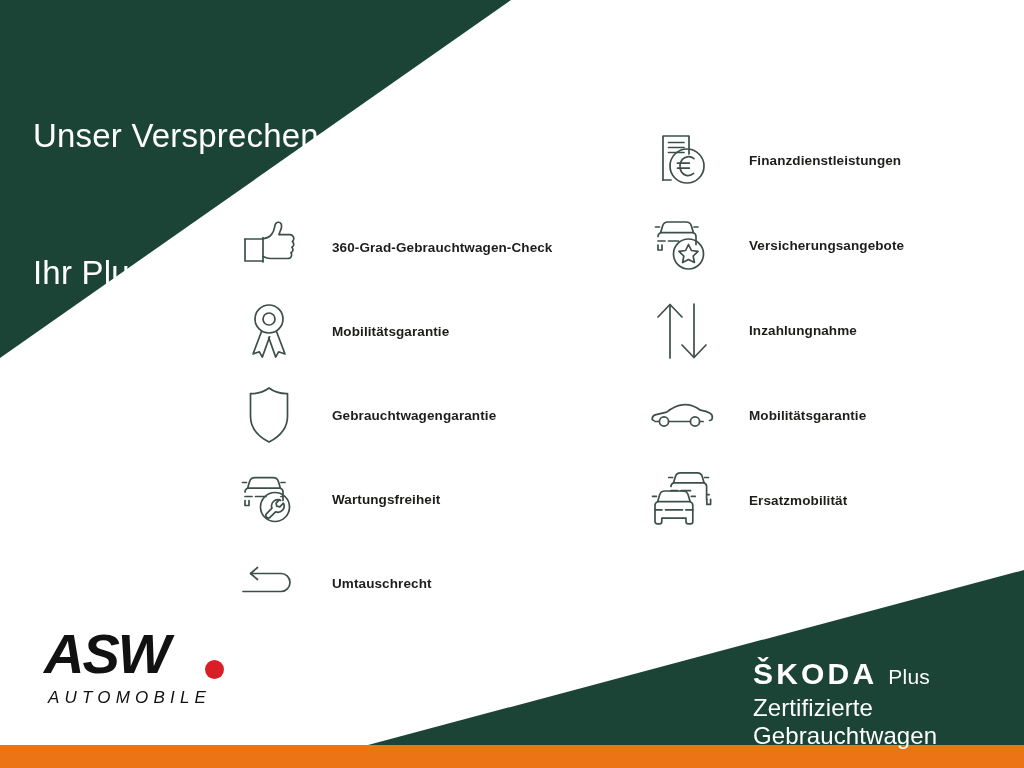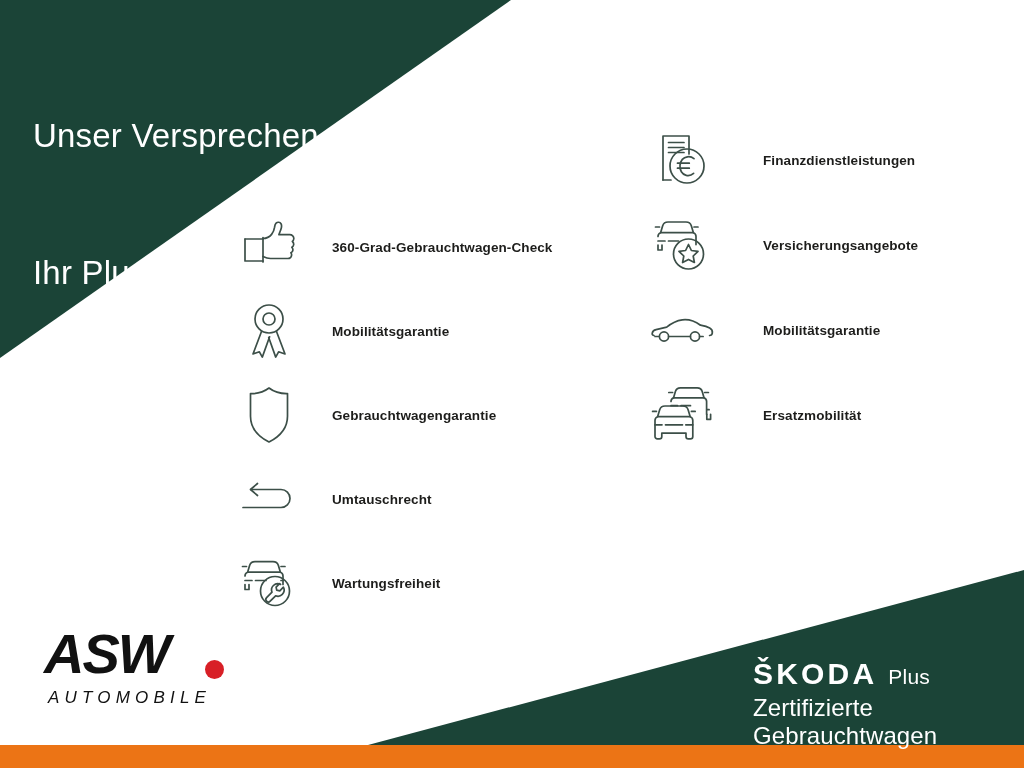--- a/index.html
+++ b/index.html
@@ -51,21 +51,21 @@
   }
   .feature .icon svg{display:block;}
   .feature .flabel{
     margin-left:26px;
     font-size:13.5px;
     font-weight:700;
     color:#1d1d1b;
     letter-spacing:.1px;
     white-space:nowrap;
   }
-  #col-right .flabel{margin-left:44px;}
+  #col-right .flabel{margin-left:30px;}
 
   
   #asw-logo{position:absolute;left:44px;top:626px;width:235px;height:92px;}
   #asw-wordmark{
     font-family:"Liberation Sans", sans-serif;
     font-size:56px;
     font-weight:700;
     font-style:italic;
     letter-spacing:-2px;
     color:#111111;
@@ -159,46 +159,46 @@
       <span class="icon">
         <svg width="56" height="66" viewBox="0 0 56 66">
           <path class="ic" d="M28 6c-5.4 4.1-11.5 5.8-18.5 5.6v22.6C9.5 45.6 17 54.4 28 60c11-5.6 18.5-14.4 18.5-25.8V11.6C39.5 11.8 33.4 10.1 28 6Z"></path>
         </svg>
       </span>
       <span class="flabel">Gebrauchtwagengarantie</span>
     </div>
 
     <div class="feature">
       <span class="icon">
-        <svg width="64" height="42" viewBox="0 0 64 42">
-          <path class="ic" d="M14 11.5h30c5 0 9 4 9 9s-4 9-9 9H6"></path>
-          <path class="ic" d="M20.5 5.5 13.5 11.5l7 6"></path>
-        </svg>
-      </span>
-      <span class="flabel">Umtauschrecht</span>
-    </div>
-
-    <div class="feature">
-      <span class="icon">
         <svg width="64" height="62" viewBox="0 0 64 62">
 
           <path class="ic" d="M8 24c0-2 .8-3.2 2.6-3.8l2-6.8C13.4 11 15.3 9.6 18 9.6h18c2.7 0 4.6 1.4 5.4 3.8l2 6.8c1.8.6 2.6 1.8 2.6 3.8v8.5"></path>
           <path class="ic" d="M10.6 20.2h32.8"></path>
           <path class="ic" d="M8 28.5h7"></path>
           <path class="ic" d="M8 32.5v5h4v-5"></path>
           <path class="ic" d="M18.5 28.5h10.5"></path>
           <path class="ic" d="M5.5 14.5h4"></path>
           <path class="ic" d="M44 14.5h4"></path>
           <path class="ic" d="M44 28.5h2"></path>
 
           <circle class="ic" cx="38" cy="39" r="14.5"></circle>
           <path class="ic" d="M43.6 32.4c-2.3-1.2-5.3-.8-7.2 1.1-1.8 1.8-2.3 4.5-1.4 6.7l-5.4 5.4c-1 1-1 2.6 0 3.6s2.6 1 3.6 0l5.4-5.4c2.3.9 4.9.4 6.7-1.4 1.9-1.9 2.3-4.9 1.1-7.2l-3.6 3.6-3.1-.6-.6-3.1 3.5-3.5Z"></path>
         </svg>
       </span>
       <span class="flabel">Wartungsfreiheit</span>
+    </div>
+
+    <div class="feature">
+      <span class="icon">
+        <svg width="64" height="42" viewBox="0 0 64 42">
+          <path class="ic" d="M14 11.5h30c5 0 9 4 9 9s-4 9-9 9H6"></path>
+          <path class="ic" d="M20.5 5.5 13.5 11.5l7 6"></path>
+        </svg>
+      </span>
+      <span class="flabel">Umtauschrecht</span>
     </div>
   </div>
 
   <div class="col" id="col-right">
 
     <div class="feature">
       <span class="icon">
         <svg width="62" height="66" viewBox="0 0 62 66">
           <path class="ic" d="M12 52V8h26v18"></path>
           <path class="ic" d="M12 52h8"></path>
@@ -224,20 +224,31 @@
           <path class="ic" d="M18.5 27h10"></path>
           <path class="ic" d="M5.5 13h4"></path>
           <path class="ic" d="M44 13h4"></path>
           <circle class="ic" cx="38.5" cy="40" r="15"></circle>
           <path class="ic" d="m38.5 30.5 2.9 6 6.6.9-4.8 4.6 1.2 6.5-5.9-3.1-5.9 3.1 1.2-6.5-4.8-4.6 6.6-.9 2.9-6Z"></path>
         </svg>
       </span>
       <span class="flabel">Versicherungsangebote</span>
     </div>
 
+    <div class="feature">
+      <span class="icon">
+        <svg width="60" height="66" viewBox="0 0 60 66">
+          <path class="ic" d="M18 60V7"></path>
+          <path class="ic" d="M6 19 18 6.5 30 19"></path>
+          <path class="ic" d="M42 6v53"></path>
+          <path class="ic" d="M30 47 42 59.5 54 47"></path>
+        </svg>
+      </span>
+      <span class="flabel">Inzahlungnahme</span>
+    </div>
 
     <div class="feature">
       <span class="icon">
         <svg width="64" height="36" viewBox="0 0 64 36">
           <path class="ic" d="M4 22.5c-1.3 0-2-1-1.8-2.2.3-2 1.7-3.2 3.9-3.7l10.6-2.4c5.2-4.3 10-6.6 15.6-7.3 6.4-.8 12.5 1.2 18.2 5.3 3.9.7 7 1.6 9.2 2.9 2 1.2 3 3 2.6 5.1-.2 1.4-1.2 2.3-2.7 2.3"></path>
           <circle class="ic" cx="14" cy="23.5" r="4.6"></circle>
           <circle class="ic" cx="45" cy="23.5" r="4.6"></circle>
           <path class="ic" d="M18.6 23.5h21.8"></path>
           <path class="ic" d="M8.6 23.5H5"></path>
           <path class="ic" d="M49.6 23.5h3.5"></path>

